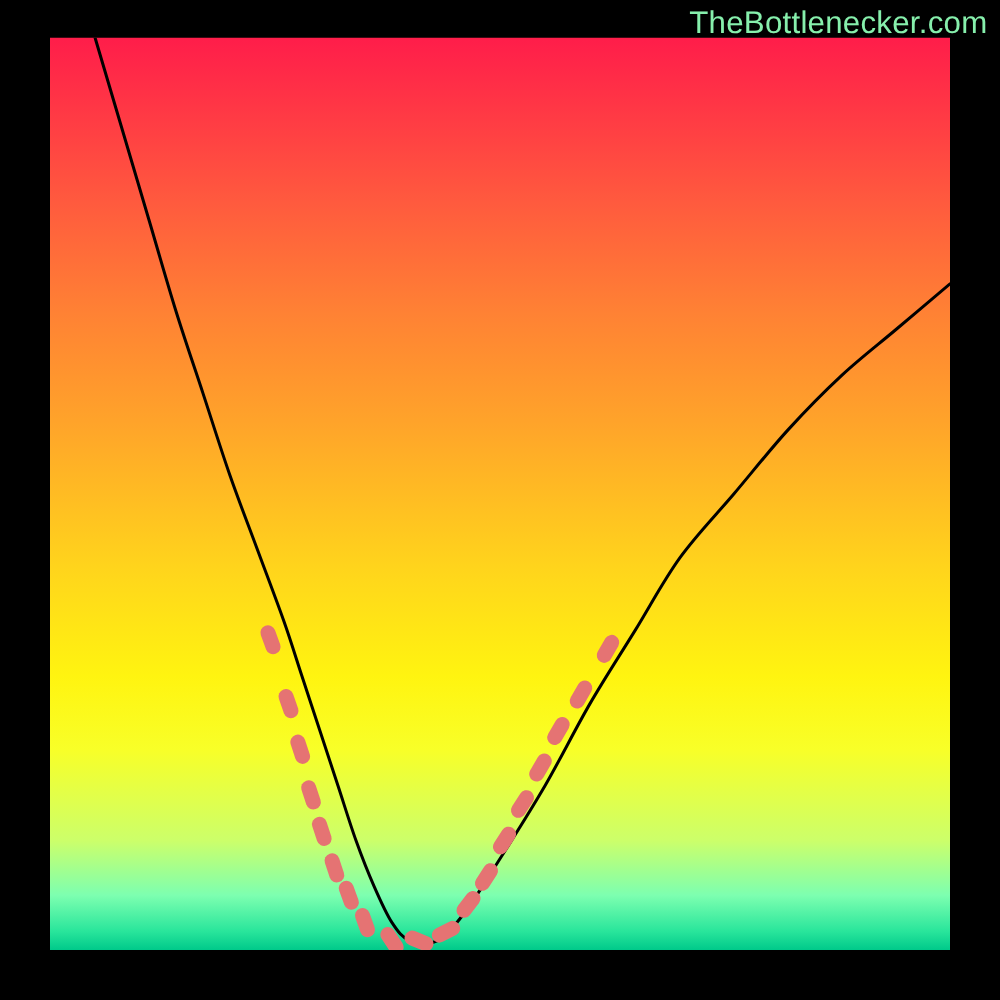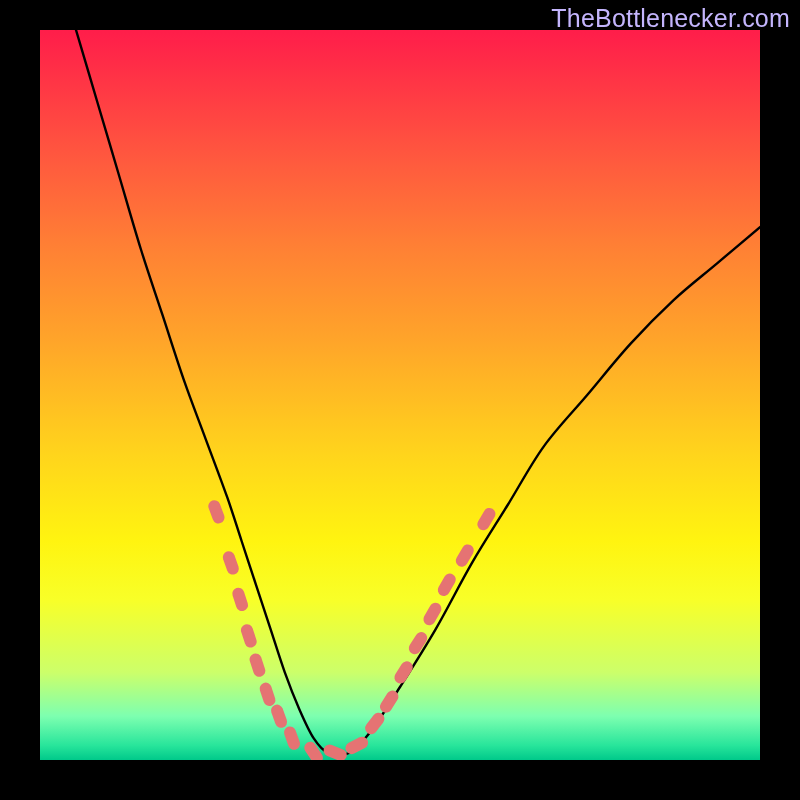--- a/index.html
+++ b/index.html
@@ -44,21 +44,21 @@
   }
   svg.curves {
     position: absolute;
     left: 0; top: 0;
     width: 720px; height: 730px;
   }
   .watermark {
     position: absolute;
     top: 4px;
     right: 10px;
-    color: #c4b5fd;
+    color: #86efac;
     font-size: 25px;
     font-weight: 400;
     letter-spacing: 0.2px;
   }
 </style>
 </head>
 <body>
 
 <div class="frame">
   <div class="watermark">TheBottlenecker.com</div>

